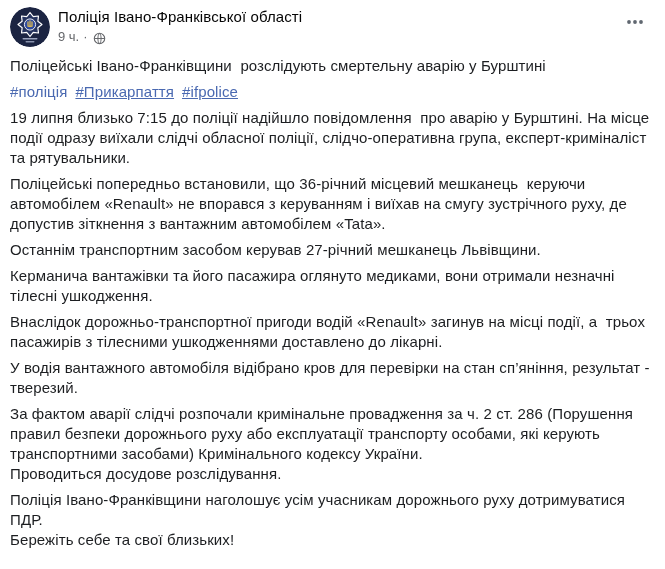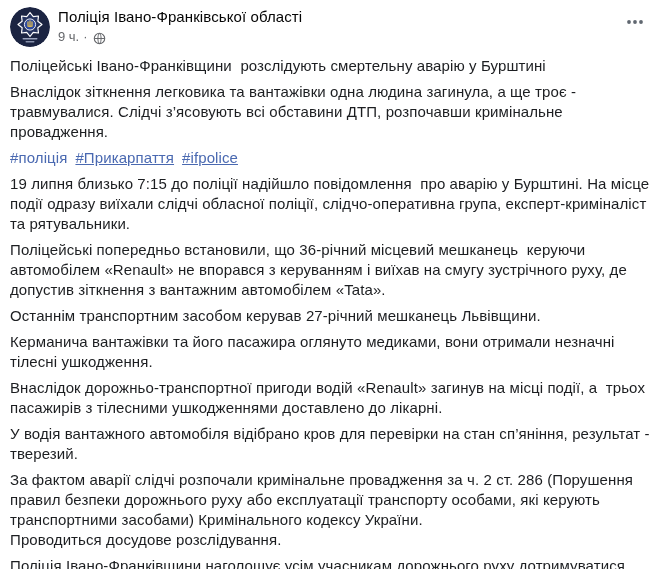--- a/index.html
+++ b/index.html
@@ -127,21 +127,20 @@
         <circle cx="4" cy="10" r="1.9" fill="#606770"></circle>
         <circle cx="10" cy="10" r="1.9" fill="#606770"></circle>
         <circle cx="16" cy="10" r="1.9" fill="#606770"></circle>
       </svg>
     </div>
 
   </div>
 
   <div class="post-body">
     <p>Поліцейські Івано-Франківщини  розслідують смертельну аварію у Бурштині</p>
-    <p>Внаслідок зіткнення легковика та вантажівки одна людина загинула, а ще троє - травмувалися. Слідчі з’ясовують всі обставини ДТП, розпочавши кримінальне провадження.</p>
     <p class="hashtags"><a>#поліція</a><a>#Прикарпаття</a><a>#ifpolice</a></p>
     <p>19 липня близько 7:15 до поліції надійшло повідомлення  про аварію у Бурштині. На місце події одразу виїхали слідчі обласної поліції, слідчо-оперативна група, експерт-криміналіст та рятувальники.</p>
     <p>Поліцейські попередньо встановили, що 36-річний місцевий мешканець  керуючи автомобілем «Renault» не впорався з керуванням і виїхав на смугу зустрічного руху, де допустив зіткнення з вантажним автомобілем «Tata».</p>
     <p>Останнім транспортним засобом керував 27-річний мешканець Львівщини.</p>
     <p>Керманича вантажівки та його пасажира оглянуто медиками, вони отримали незначні тілесні ушкодження.</p>
     <p>Внаслідок дорожньо-транспортної пригоди водій «Renault» загинув на місці події, а  трьох пасажирів з тілесними ушкодженнями доставлено до лікарні.</p>
     <p>У водія вантажного автомобіля відібрано кров для перевірки на стан сп’яніння, результат - тверезий.</p>
     <p>За фактом аварії слідчі розпочали кримінальне провадження за ч. 2 ст. 286 (Порушення правил безпеки дорожнього руху або експлуатації транспорту особами, які керують транспортними засобами) Кримінального кодексу України.
 Проводиться досудове розслідування.</p>
     <p>Поліція Івано-Франківщини наголошує усім учасникам дорожнього руху дотримуватися ПДР.

